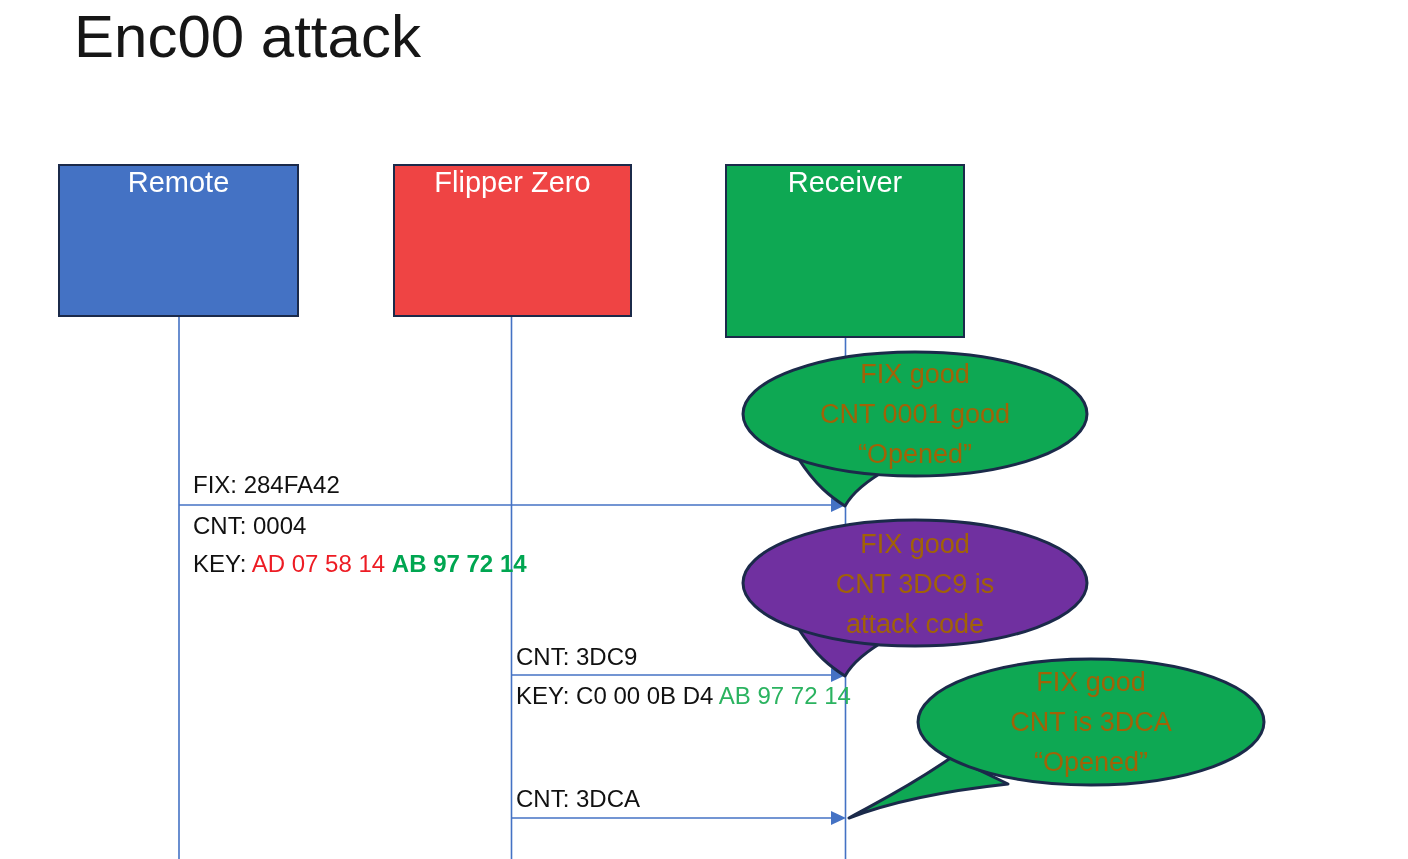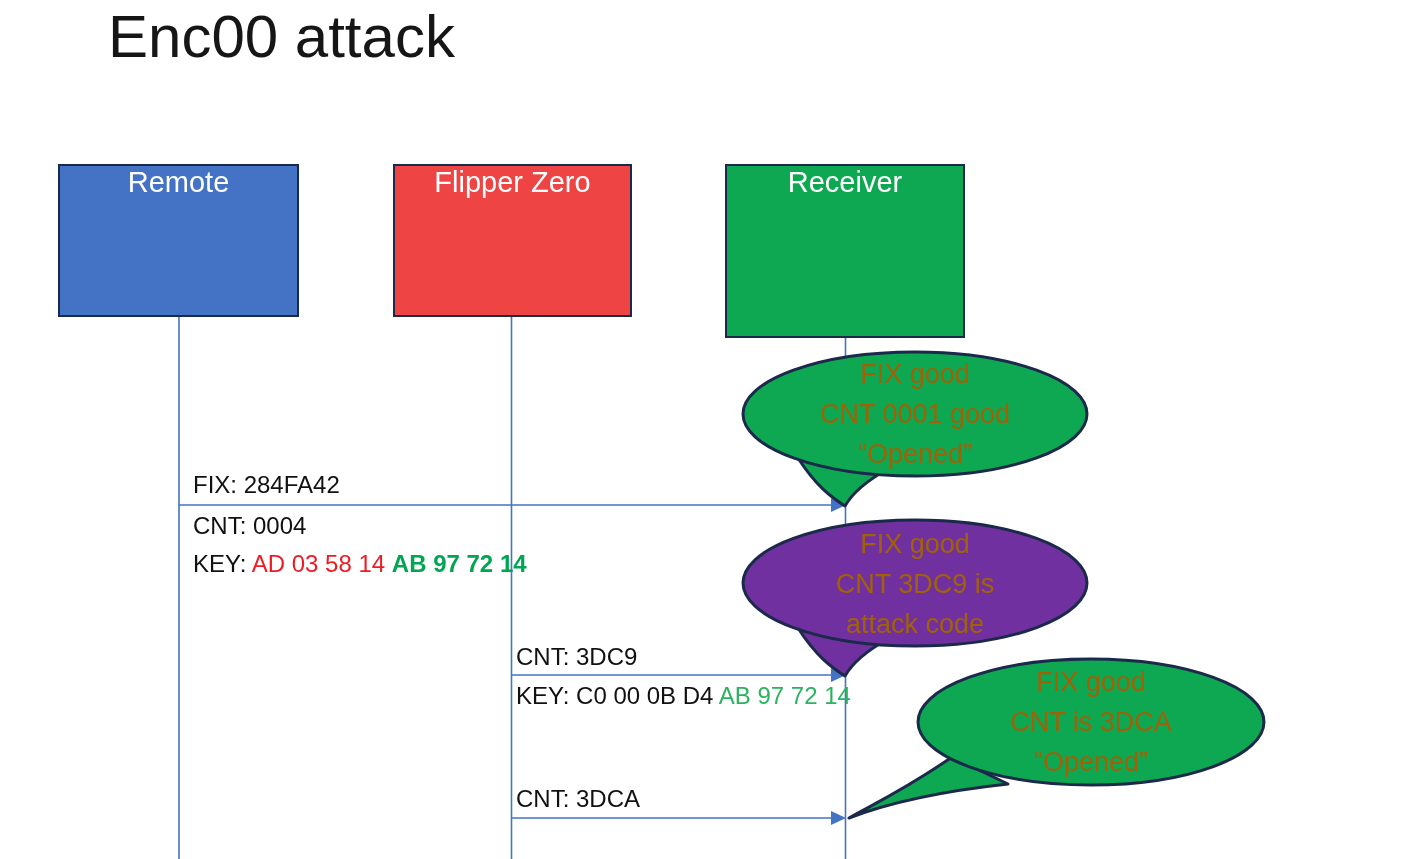--- a/index.html
+++ b/index.html
@@ -8,21 +8,20 @@
     width:1408px;height:859px;
     background:#ffffff;
     overflow:hidden;
     font-family:"Liberation Sans", sans-serif;
   }
   .title{
     position:absolute;left:74px;top:2px;
     font-size:60px;font-weight:300;color:#161616;
     letter-spacing:0px;white-space:nowrap;
     z-index:3;
-    margin-left:34px;
   }
   .actor{
     position:absolute;
     display:flex;align-items:flex-start;justify-content:center;
     border:2.5px solid #1b2a4a;
     color:#ffffff;font-size:29px;
     box-sizing:border-box;
     z-index:3;white-space:nowrap;
   }
   .actor.remote{left:58px;top:164px;width:241px;height:153px;background:#4472c4;}
@@ -85,21 +84,21 @@
     <path d="M 798 628 C 816 656 831 667 845 676 C 853 662 868 650 888 639 Z" fill="#7030a0" stroke="#1b2a4a" stroke-width="3" stroke-linejoin="round"></path>
     <ellipse cx="915" cy="583" rx="172" ry="63" fill="#7030a0" stroke="#1b2a4a" stroke-width="3"></ellipse>
 
     <path d="M 952 757 C 906 789 870 806 849 818 C 888 803 943 791 1008 784 Z" fill="#0ea853" stroke="#1b2a4a" stroke-width="3" stroke-linejoin="round"></path>
     <ellipse cx="1091" cy="722" rx="173" ry="63" fill="#0ea853" stroke="#1b2a4a" stroke-width="3"></ellipse>
   </svg>
 
   <div class="msg-label" style="left:193px;top:468px;">FIX: 284FA42</div>
   <div class="msg-label" style="left:193px;top:509px;">CNT: 0004</div>
   <div class="msg-label" style="left:193px;top:547px;">
-    <span>KEY: </span><span class="key-red">AD 03 58 14 </span><span class="key-green-bold">AB 97 72 14</span>
+    <span>KEY: </span><span class="key-red">AD 07 58 14 </span><span class="key-green-bold">AB 97 72 14</span>
   </div>
 
   <div class="msg-label" style="left:516px;top:640px;">CNT: 3DC9</div>
   <div class="msg-label" style="left:516px;top:679px;">
     <span>KEY: </span><span>C0 00 0B D4 </span><span class="key-green">AB 97 72 14</span>
   </div>
 
   <div class="msg-label" style="left:516px;top:782px;">CNT: 3DCA</div>
 
   <div class="callout-text c1">

